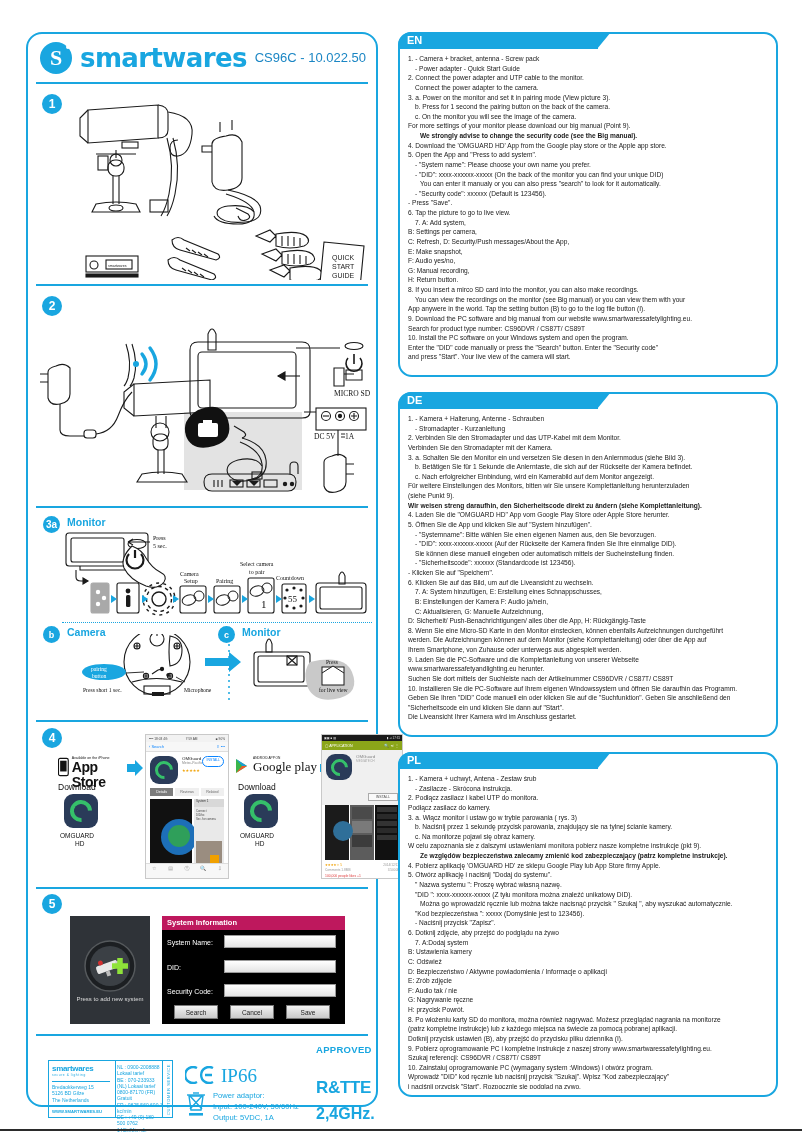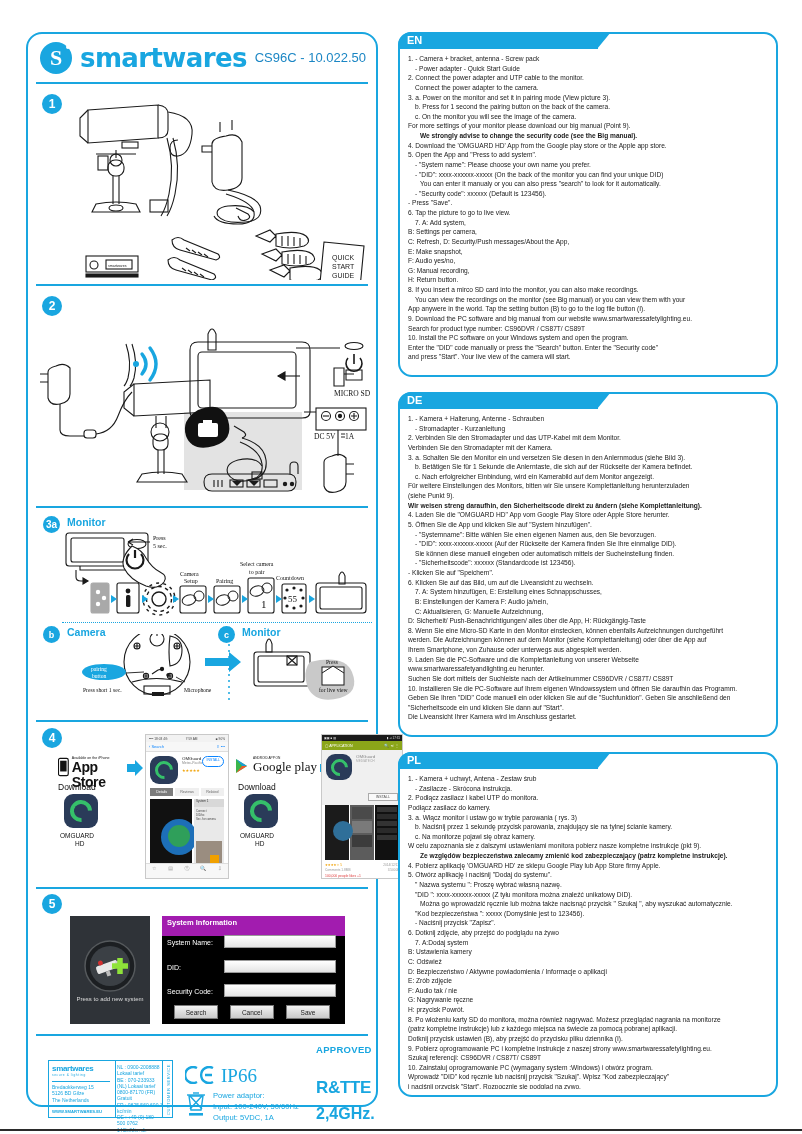--- a/index.html
+++ b/index.html
@@ -54,21 +54,21 @@
   .dotline{position:absolute;border-top:1.6px dotted #19A6E0;}
 
   
   .phone{position:absolute;background:#fff;border:1px solid #c9c9c9;box-sizing:border-box;overflow:hidden;}
   .appicon{background:#2a3b59;border-radius:9px;display:flex;align-items:center;justify-content:center;}
   .ring{border-radius:50%;border:4px solid #39c46a;box-sizing:border-box;}
   .bigarrow{position:absolute;color:#19A6E0;}
 
   
   .dlg{position:absolute;background:#000;box-sizing:border-box;}
-  .dlg-title{position:absolute;left:0;top:0;right:0;height:20px;background:#a21caf;color:#fff;
+  .dlg-title{position:absolute;left:0;top:0;right:0;height:14px;background:#be185d;color:#fff;
              font-size:7.5px;font-weight:bold;line-height:13px;padding-left:5px;box-sizing:border-box;}
   .dlg-row-label{position:absolute;color:#fff;font-size:7px;}
   .dlg-input{position:absolute;background:linear-gradient(#fff,#e4e4e4);border:1px solid #9a9a9a;box-sizing:border-box;}
   .dlg-btn{position:absolute;background:linear-gradient(#f2f2f2,#c9c9c9);border:1px solid #7a7a7a;
            font-size:6.5px;color:#222;display:flex;align-items:center;justify-content:center;box-sizing:border-box;}
   .addpanel{position:absolute;background:#2f3338;}
   .addpanel .cap{position:absolute;left:0;right:0;bottom:22px;text-align:center;color:#ddd;font-size:6px;}
 
   
   .certbox{position:absolute;border:1px solid #19A6E0;box-sizing:border-box;}

